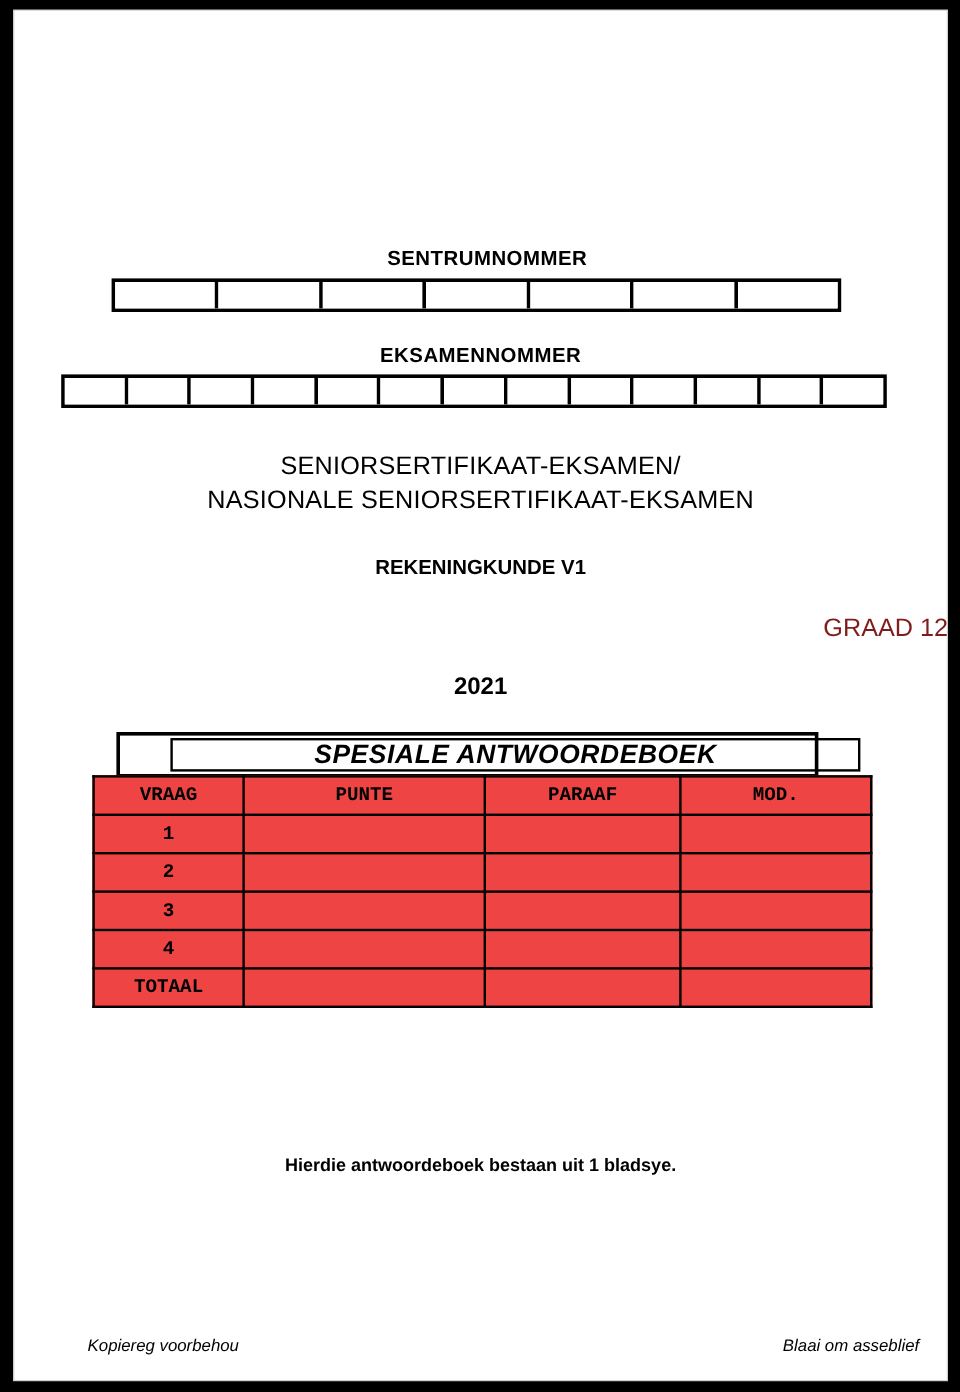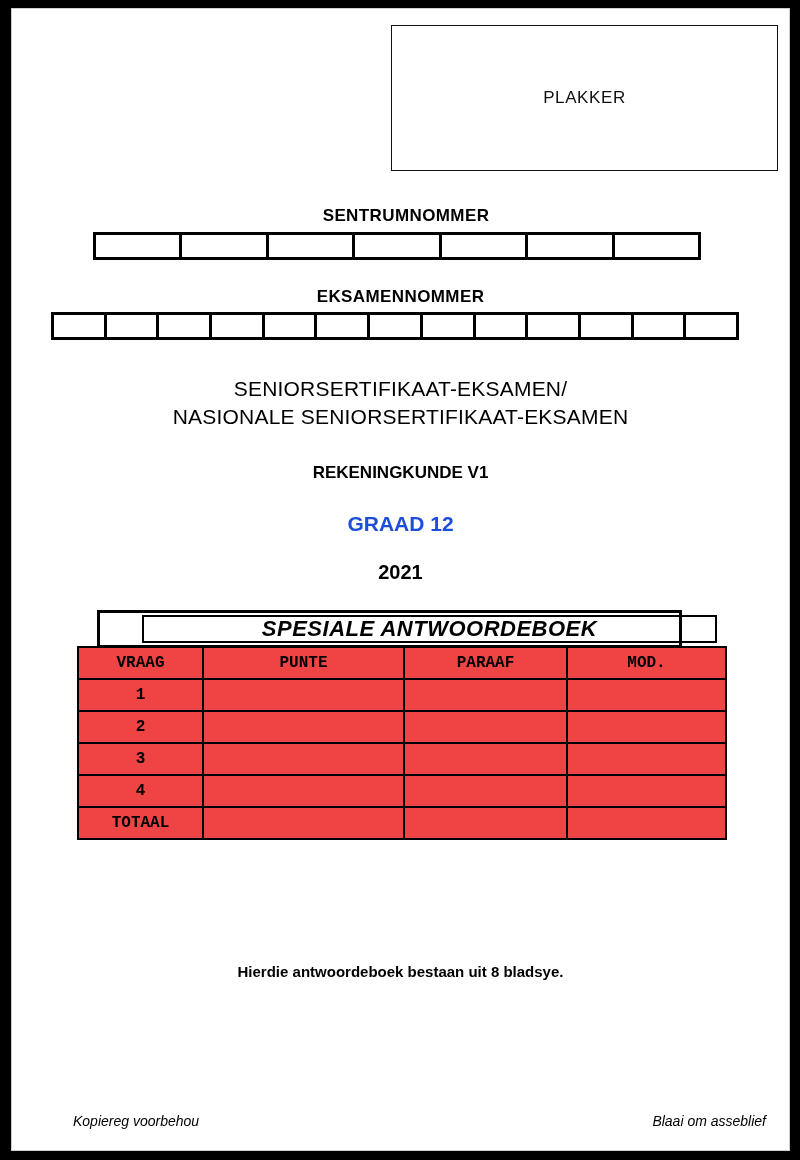--- a/index.html
+++ b/index.html
@@ -103,24 +103,24 @@
     top: 455px;
     text-align: center;
     font-weight: bold;
     font-size: 17px;
     color: #000;
   }
   #grade-line {
     position: absolute;
     left: 0; right: 0;
     top: 504px;
-    text-align: center;
-    font-weight: bold;
+    text-align: right;
+    font-weight: normal;
     font-size: 21px;
-    color: #1d4ed8;
+    color: #7f1d1d;
   }
   #year-line {
     position: absolute;
     left: 0; right: 0;
     top: 553px;
     text-align: center;
     font-weight: bold;
     font-size: 20px;
     color: #000;
   }
@@ -206,23 +206,20 @@
     color: #000;
     margin-left: 40px;
   }
 </style>
 </head>
 <body>
 
 <div id="page-frame">
   <div id="page-sheet">
 
-    <div id="plakker-box">
-      <span id="plakker-label">PLAKKER</span>
-    </div>
 
     <div id="centre-label" class="strip-label">SENTRUMNOMMER</div>
     <div id="centre-boxes" class="boxrow">
       <div class="cell"></div>
       <div class="cell"></div>
       <div class="cell"></div>
       <div class="cell"></div>
       <div class="cell"></div>
       <div class="cell"></div>
       <div class="cell"></div>
@@ -301,21 +298,21 @@
         </tr>
         <tr>
           <td>TOTAAL</td>
           <td></td>
           <td></td>
           <td></td>
         </tr>
       </tbody>
     </table>
 
-    <div id="pages-note">Hierdie antwoordeboek bestaan uit 8 bladsye.</div>
+    <div id="pages-note">Hierdie antwoordeboek bestaan uit 1 bladsye.</div>
 
     <div id="footer">
       <span>Kopiereg voorbehou</span>
       <span>Blaai om asseblief</span>
     </div>
 
   </div>
 </div>
 
 </body></html>

